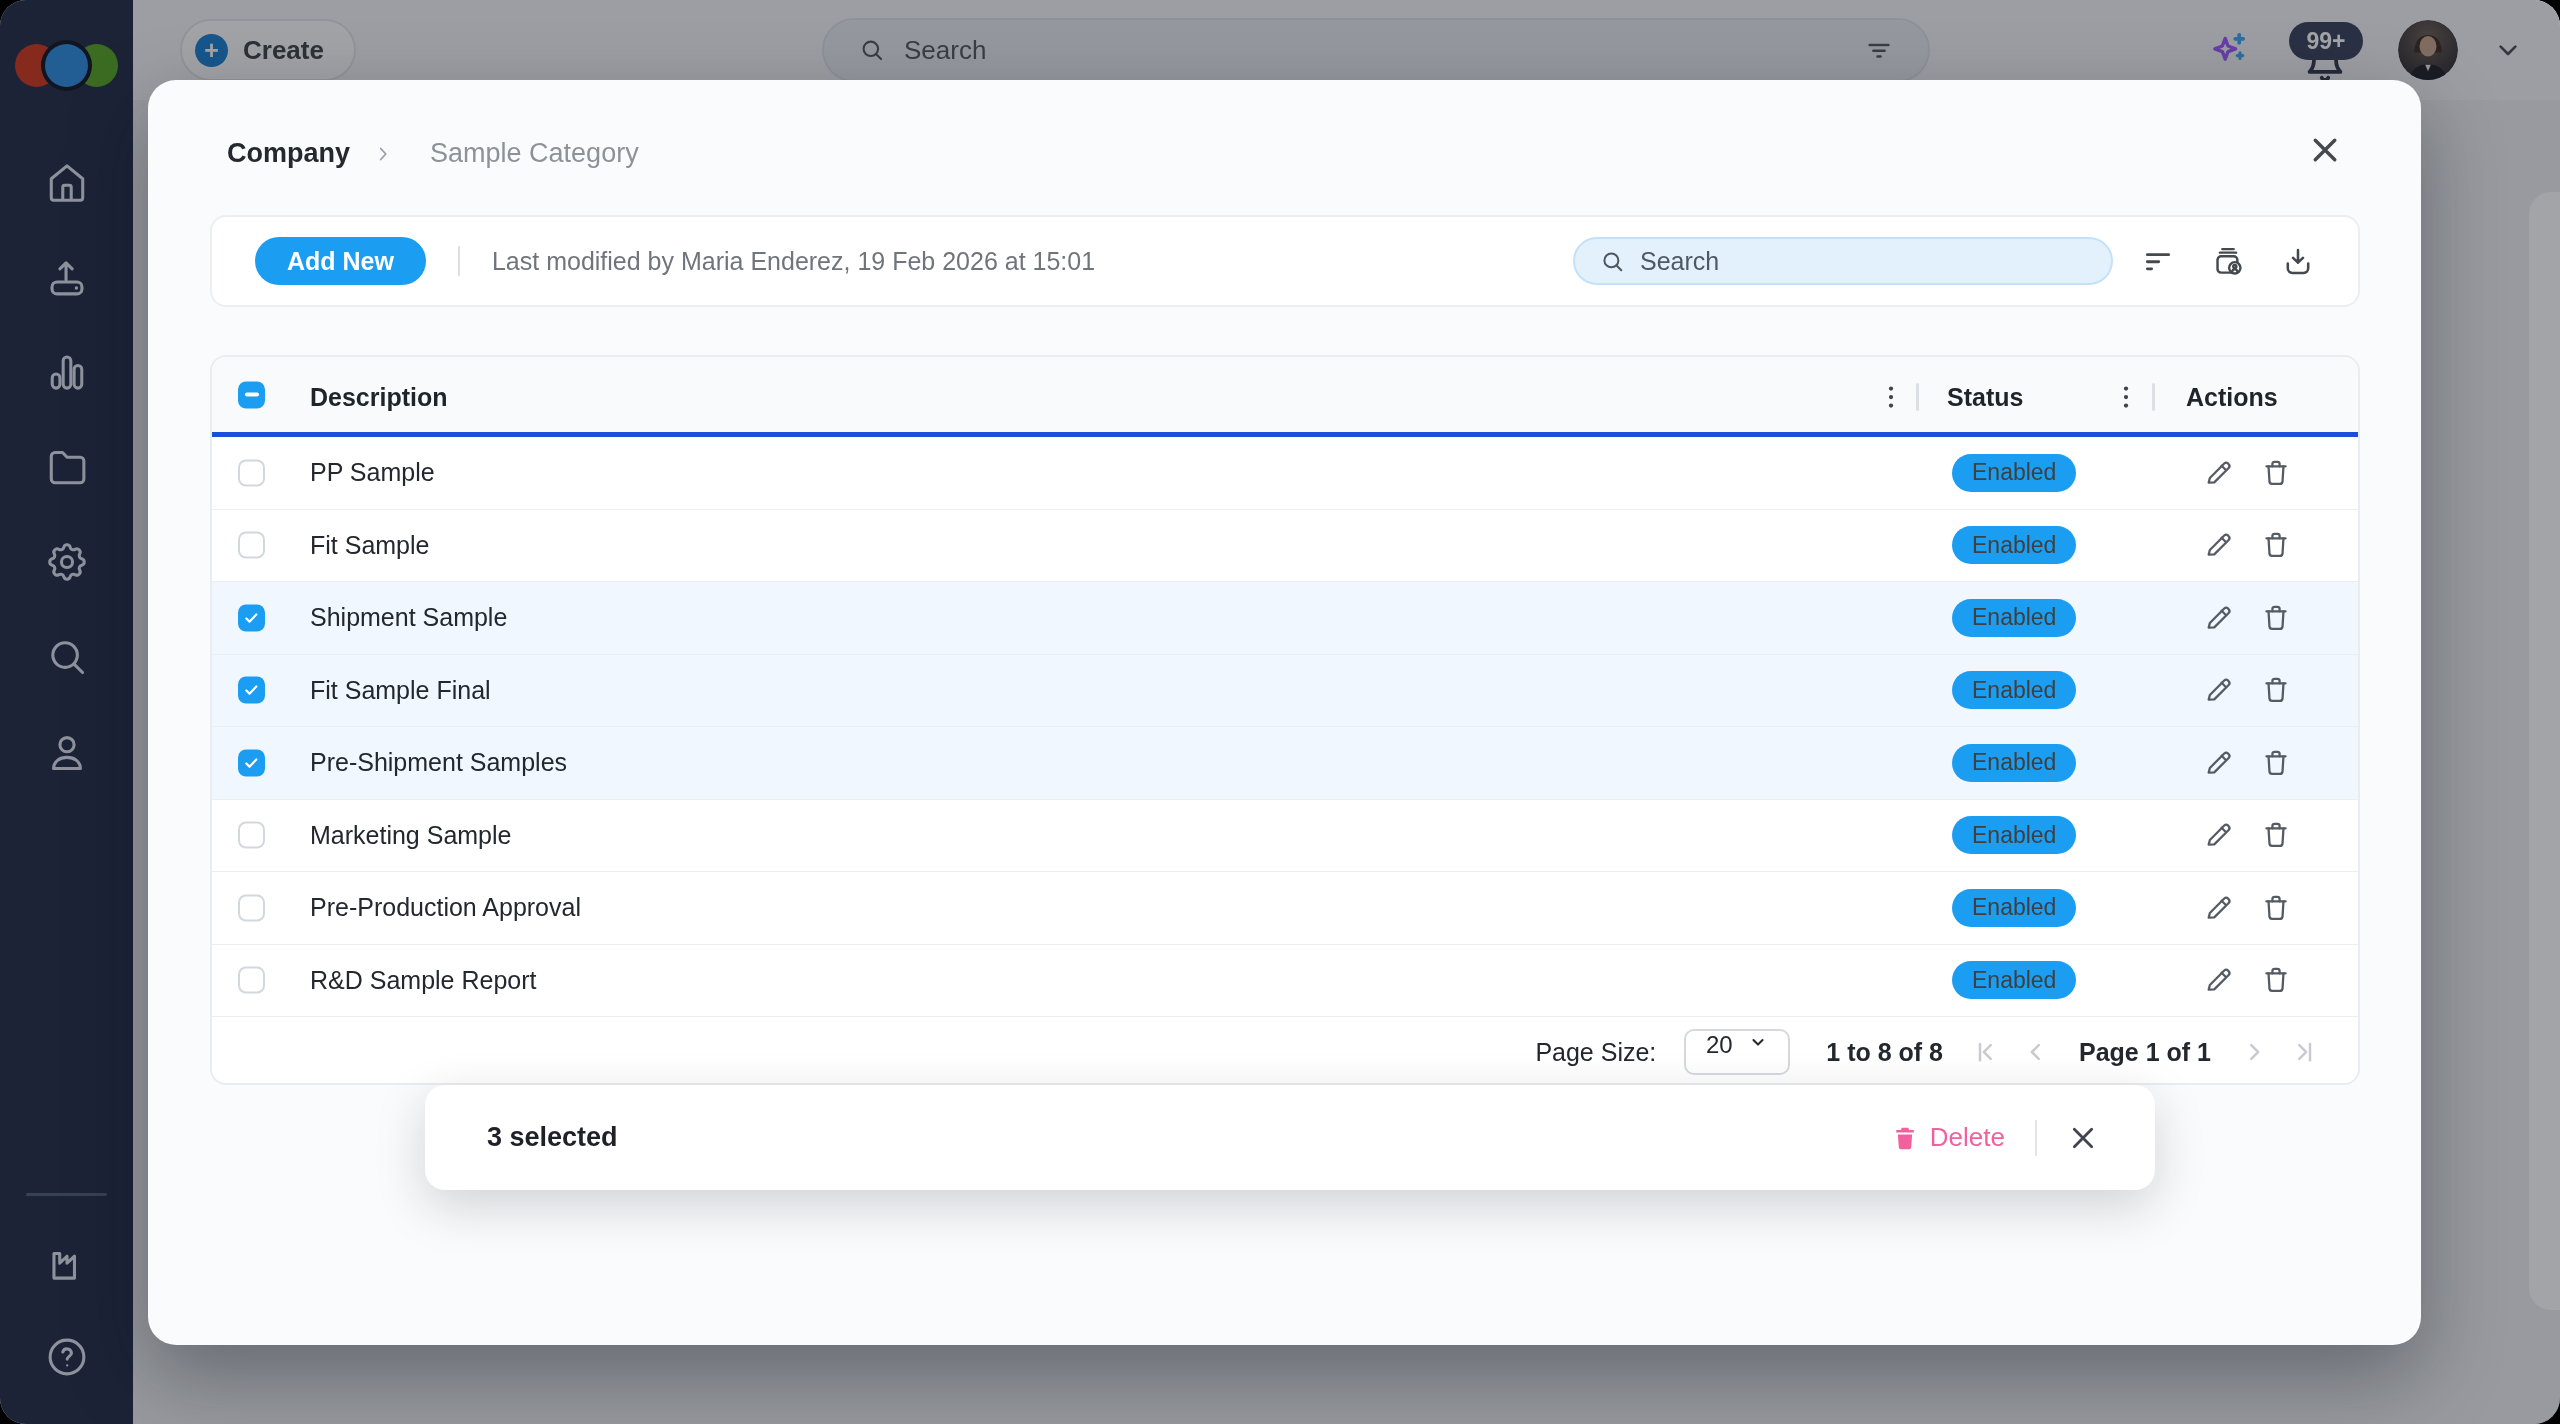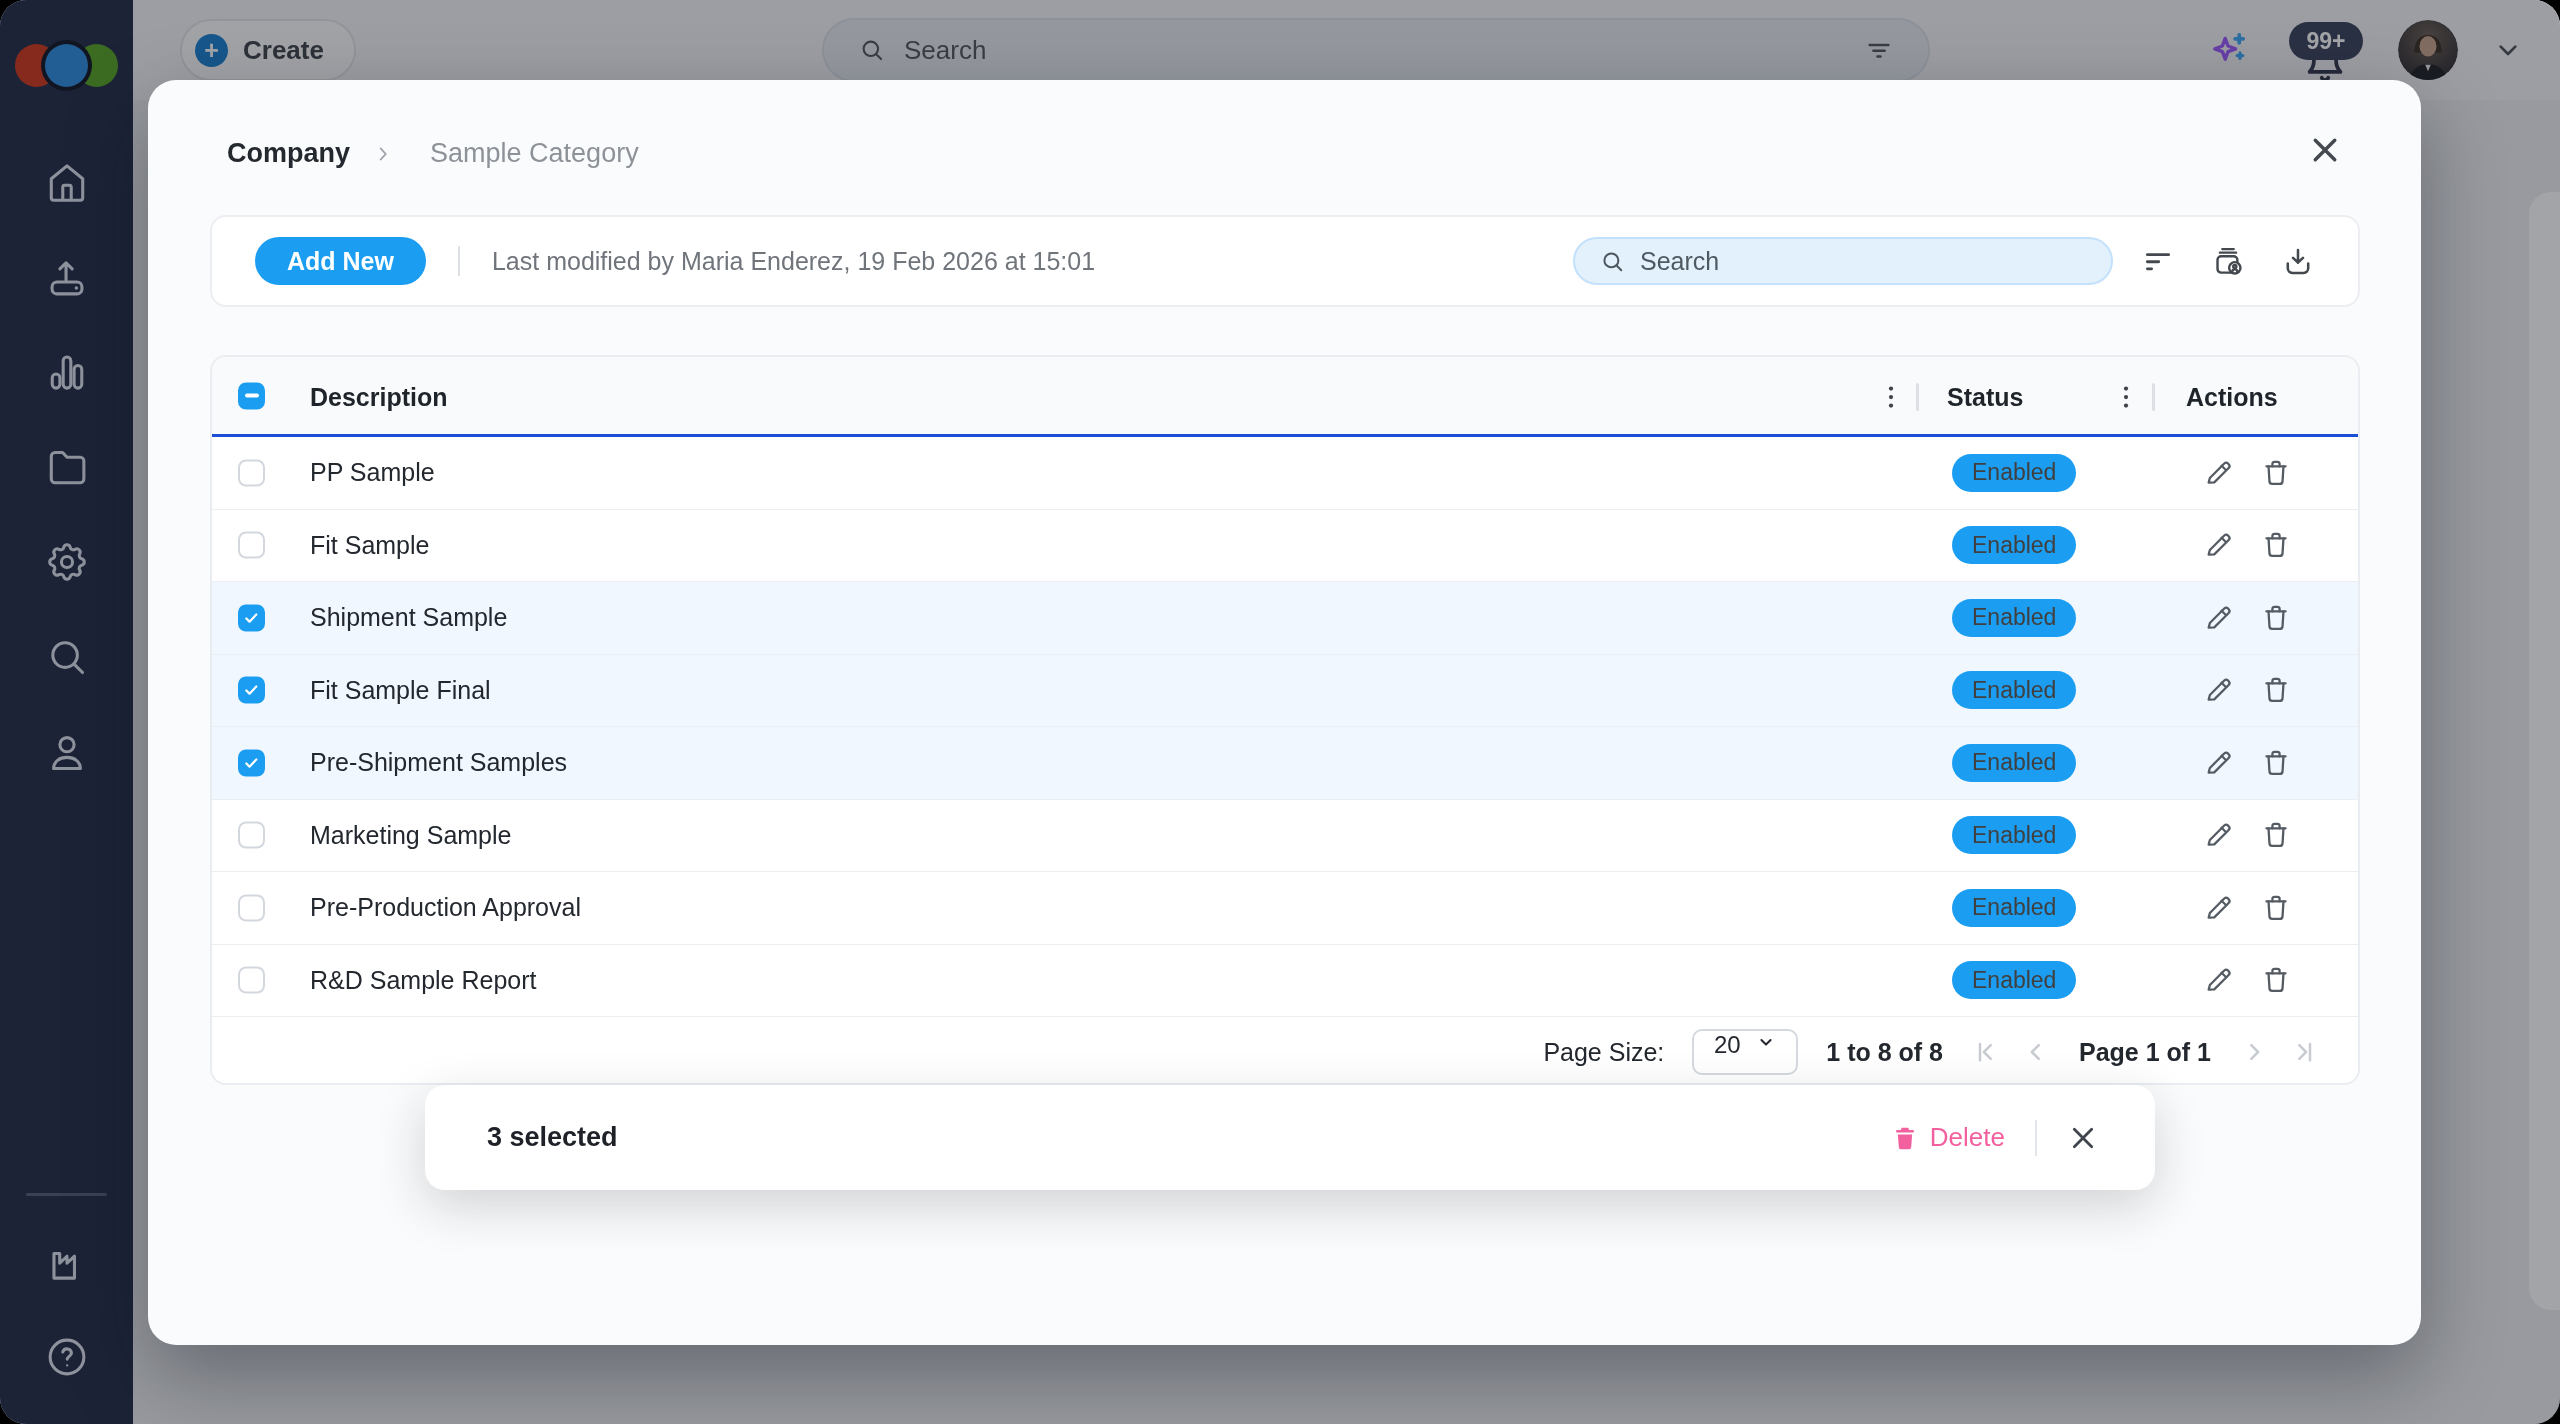--- a/index.html
+++ b/index.html
@@ -68,21 +68,21 @@
   .tb-spacer{flex:1;}
   .modal-search{width:540px;height:48px;border-radius:24px;background:#e3f1fd;border:2px solid #c3e1fb;
     display:flex;align-items:center;gap:14px;padding:0 24px;color:#4e5860;margin-right:28px;}
   .modal-search input{border:none;outline:none;background:transparent;font-size:25px;color:#3c454e;width:420px;}
   .modal-search input::placeholder{color:#4e5962;opacity:1;}
   .tb-icons{display:flex;align-items:center;gap:36px;color:#43494f;}
   .tb-icons .icon-btn{width:34px;height:34px;color:#43494f;}
 
   .table-card{position:absolute;left:62px;top:275px;width:2150px;height:730px;background:#fff;border:2px solid #e9ecf0;
     border-radius:16px;overflow:hidden;}
-  .thead{position:relative;height:80px;background:#f9fafb;border-bottom:3px solid #1d4ed8;font-weight:600;}
+  .thead{position:relative;height:80px;background:#f9fafb;border-bottom:5px solid #1d4ed8;font-weight:600;}
   .thead .th{position:absolute;top:0;height:80px;display:flex;align-items:center;font-size:25px;color:#1f242b;font-weight:600;}
   .checkbox{position:absolute;left:26px;top:50%;transform:translateY(-50%);width:27px;height:27px;border-radius:8px;
     border:2px solid #d3d7de;background:#fff;display:flex;align-items:center;justify-content:center;}
   .checkbox.indeterminate,.row.selected .checkbox{background:var(--accent-blue);border-color:var(--accent-blue);}
   .dash{width:14px;height:4px;border-radius:2px;background:#fff;}
   .th-desc{left:98px;}
   .kebab{position:absolute;top:0;height:80px;display:flex;align-items:center;color:#3f444b;}
   .kebab-1{left:1664px;}
   .kebab-2{left:1899px;}
   .col-sep{position:absolute;top:26px;width:3px;height:28px;background:#dcdfe4;border-radius:2px;}
@@ -99,21 +99,21 @@
   .badge{position:absolute;left:1740px;top:50%;transform:translateY(-50%);height:38px;border-radius:19px;
     background:var(--accent-blue);color:#404040;font-size:23px;display:flex;align-items:center;padding:0 20px;}
   .row-actions{position:absolute;left:1990px;top:0;height:100%;display:flex;align-items:center;gap:26px;color:#555b63;}
   .row-actions .icon-btn{width:32px;height:32px;color:#555b63;}
 
   .tfoot{height:70px;display:flex;align-items:center;justify-content:flex-end;padding-right:39px;gap:28px;
     font-size:25px;color:#23272e;background:#fff;}
   .page-size-label{color:#23272e;}
   .page-size-select{height:46px;min-width:106px;border:2px solid #d5d9df;border-radius:10px;display:flex;align-items:flex-start;
     justify-content:center;gap:14px;font-size:24px;color:#23272e;background:#fff;}
-  .range-text{font-weight:600;}
+  .range-text{font-weight:600;margin-left:8px;}
   .pg-nav{display:flex;align-items:center;gap:20px;}
   .pg-btn{color:#c8ccd1;display:flex;align-items:center;}
   .page-label{font-weight:600;margin:16px 8px;}
 
   .selection-bar{position:absolute;left:277px;top:1005px;width:1730px;height:105px;background:#fff;border-radius:20px;
     box-shadow:0 16px 50px rgba(25,30,40,.18);display:flex;align-items:center;padding:0 56px 0 62px;z-index:61;}
   .sel-count{font-size:27px;font-weight:700;color:#1e2228;flex:1;}
   .delete-btn{display:flex;align-items:center;gap:10px;color:var(--delete-pink);font-size:26px;}
   .sel-divider{width:2px;height:36px;background:#e2e5ea;margin:0 30px;}
   .sel-close{color:#40454d;}

